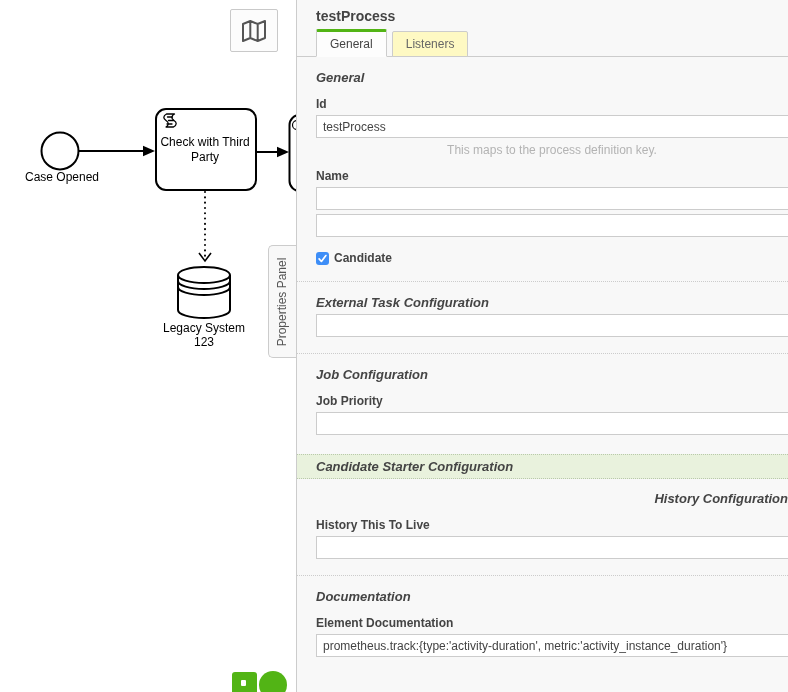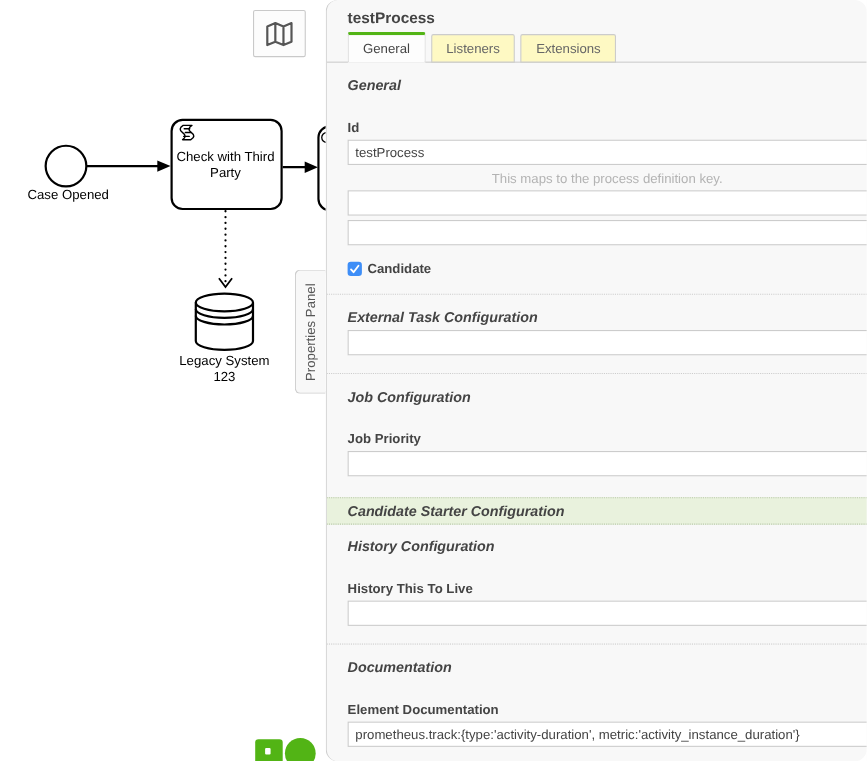--- a/index.html
+++ b/index.html
@@ -26,37 +26,37 @@
   
   .props-tab{
     position:absolute;left:268px;top:245px;width:28px;height:113px;
     background:#f8f8f8;border:1px solid #ccc;border-right:none;border-radius:5px 0 0 5px;
     box-sizing:border-box;display:flex;align-items:center;justify-content:center;cursor:pointer;z-index:3;
   }
   .props-tab span{transform:rotate(-90deg);white-space:nowrap;font-size:12px;color:#555;}
   
   .panel{
     position:absolute;left:296px;top:0;width:492px;height:692px;
-    background:#f8f8f8;border-left:1px solid #ccc;box-sizing:border-box;overflow:hidden;z-index:2;border-radius:11px;
+    background:#f8f8f8;border-left:1px solid #ccc;box-sizing:border-box;overflow:hidden;z-index:2;
   }
   .panel-title{padding:8px 0 7px 19px;font-size:14px;font-weight:bold;color:#444;}
   .tabs{display:flex;align-items:flex-end;padding-left:19px;border-bottom:1px solid #ccc;}
   .tab{
     font-size:12px;color:#666;background:#fef9c3;
     border:1px solid #ccc;border-radius:2px 2px 0 0;
     padding:5px 13px;margin-right:5px;margin-bottom:-1px;cursor:pointer;box-sizing:border-box;
   }
   .tab.active{
     background:#fdfdfd;color:#444;
     border-top:3px solid #52b415;border-bottom:1px solid #fdfdfd;
     margin-top:-2px;
   }
   .panel-content{padding:0 0 0 19px;}
   .sec-heading{font-size:13px;font-weight:bold;font-style:italic;color:#444;margin:13px 0 0;}
-  .field-label{font-size:12px;font-weight:bold;color:#444;margin:24px 0 0;}
+  .field-label{font-size:12px;font-weight:bold;color:#444;margin:12px 0 0;}
   .field-input{
     display:block;margin-top:4px;width:calc(100% + 12px);height:23px;
     border:1px solid #ccc;border-radius:0;background:#fff;box-sizing:border-box;
     padding:0 6px;font-family:"Liberation Sans",sans-serif;font-size:12px;color:#444;outline:none;
   }
   .hint{font-size:12px;color:#b3b3b3;margin-top:5px;text-align:center;}
   .check-row{display:flex;align-items:center;margin-top:14px;}
   .checkbox{
     width:13px;height:13px;background:#3e8ef7;border-radius:3px;
     display:inline-flex;align-items:center;justify-content:center;cursor:pointer;flex:0 0 auto;
@@ -139,31 +139,31 @@
 <div class="props-tab">
   <span>Properties Panel</span>
 </div>
 
 <div class="panel">
   <div class="panel-title">testProcess</div>
 
   <div class="tabs">
     <div class="tab active">General</div>
     <div class="tab">Listeners</div>
-    <div class="tab">Extensions</div>
   </div>
 
   <div class="panel-content">
 
     <div class="sec-heading">General</div>
 
     <div class="field-label">Id</div>
     <input class="field-input" type="text" value="testProcess" style="">
     <div class="hint">This maps to the process definition key.</div>
 
+    <div class="field-label">Name</div>
     <input class="field-input" type="text" value="" style="">
 
     <input class="field-input" type="text" value="" style="">
 
     <div class="check-row">
       <span class="checkbox">
         <svg width="11" height="11" viewBox="0 0 13 13">
           <polyline points="2.5,7 5.2,10 10.5,3" fill="none" stroke="#fff" stroke-width="2" stroke-linecap="round" stroke-linejoin="round"></polyline>
         </svg>
       </span>
@@ -178,21 +178,21 @@
     <div class="divider"></div>
 
     <div class="sec-heading">Job Configuration</div>
     <div class="field-label">Job Priority</div>
     <input class="field-input" type="text" value="" style="">
 
     <div class="green-band">
       <div class="sec-heading">Candidate Starter Configuration</div>
     </div>
 
-    <div class="sec-heading" style="margin-top:12px;">History Configuration</div>
+    <div class="sec-heading" style="margin-top:12px;text-align:right;">History Configuration</div>
     <div class="field-label">History This To Live</div>
     <input class="field-input" type="text" value="" style="">
 
     <div class="divider"></div>
 
     <div class="sec-heading">Documentation</div>
     <div class="field-label">Element Documentation</div>
     <input class="field-input" type="text" value="prometheus.track:{type:'activity-duration', metric:'activity_instance_duration'}" style="">
 
   </div>

